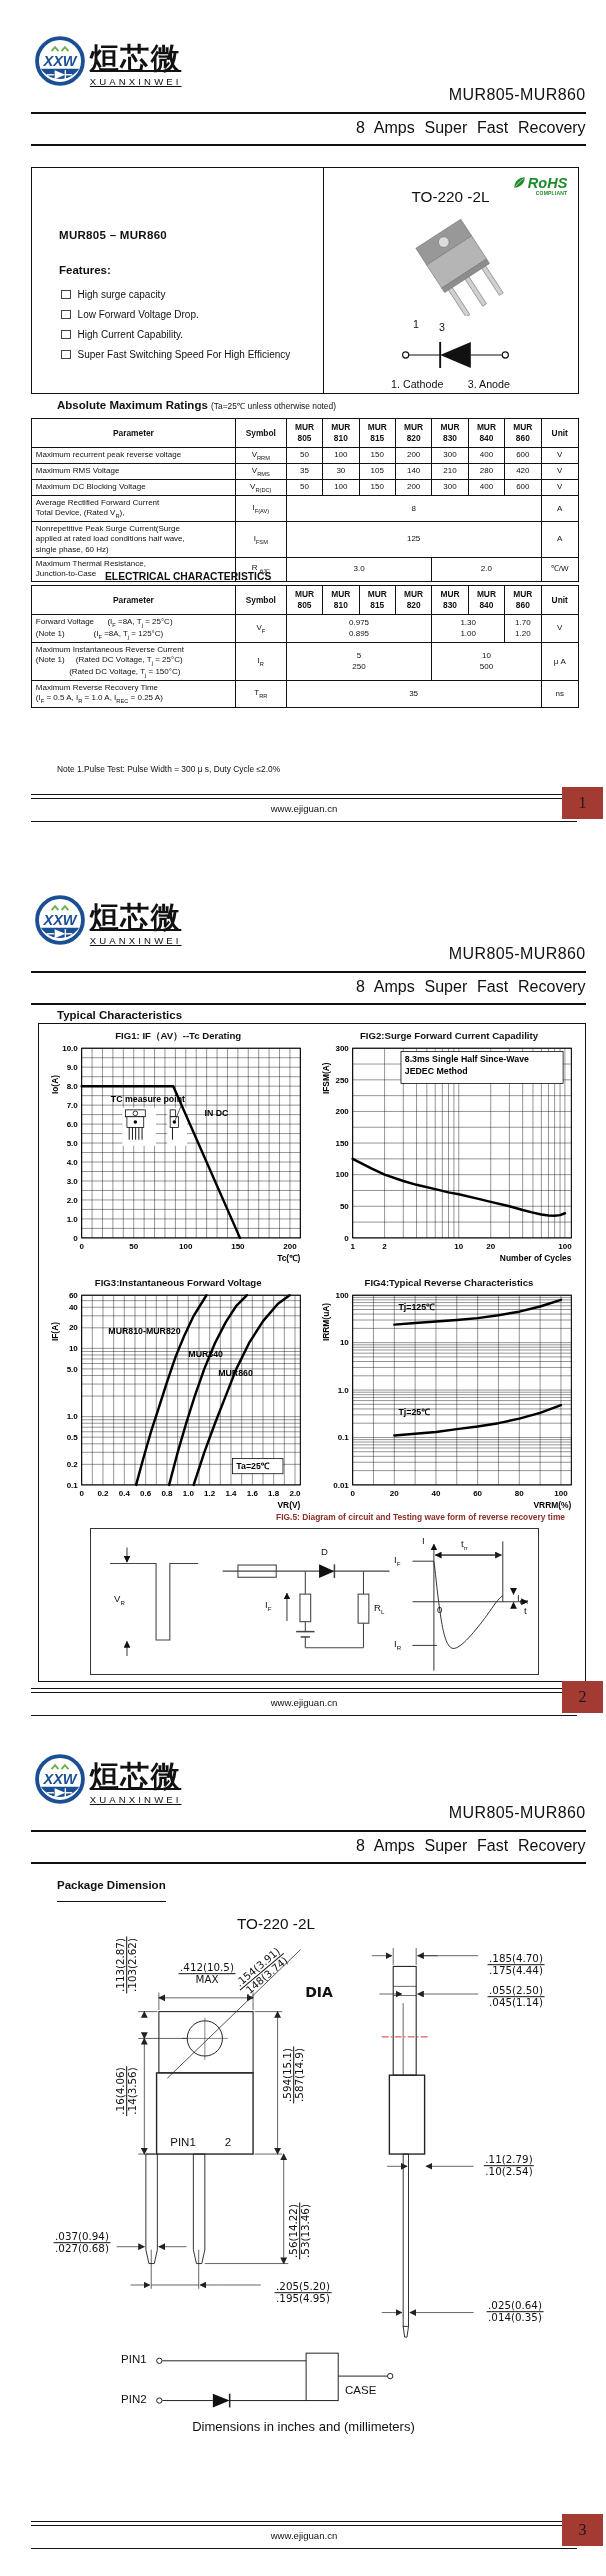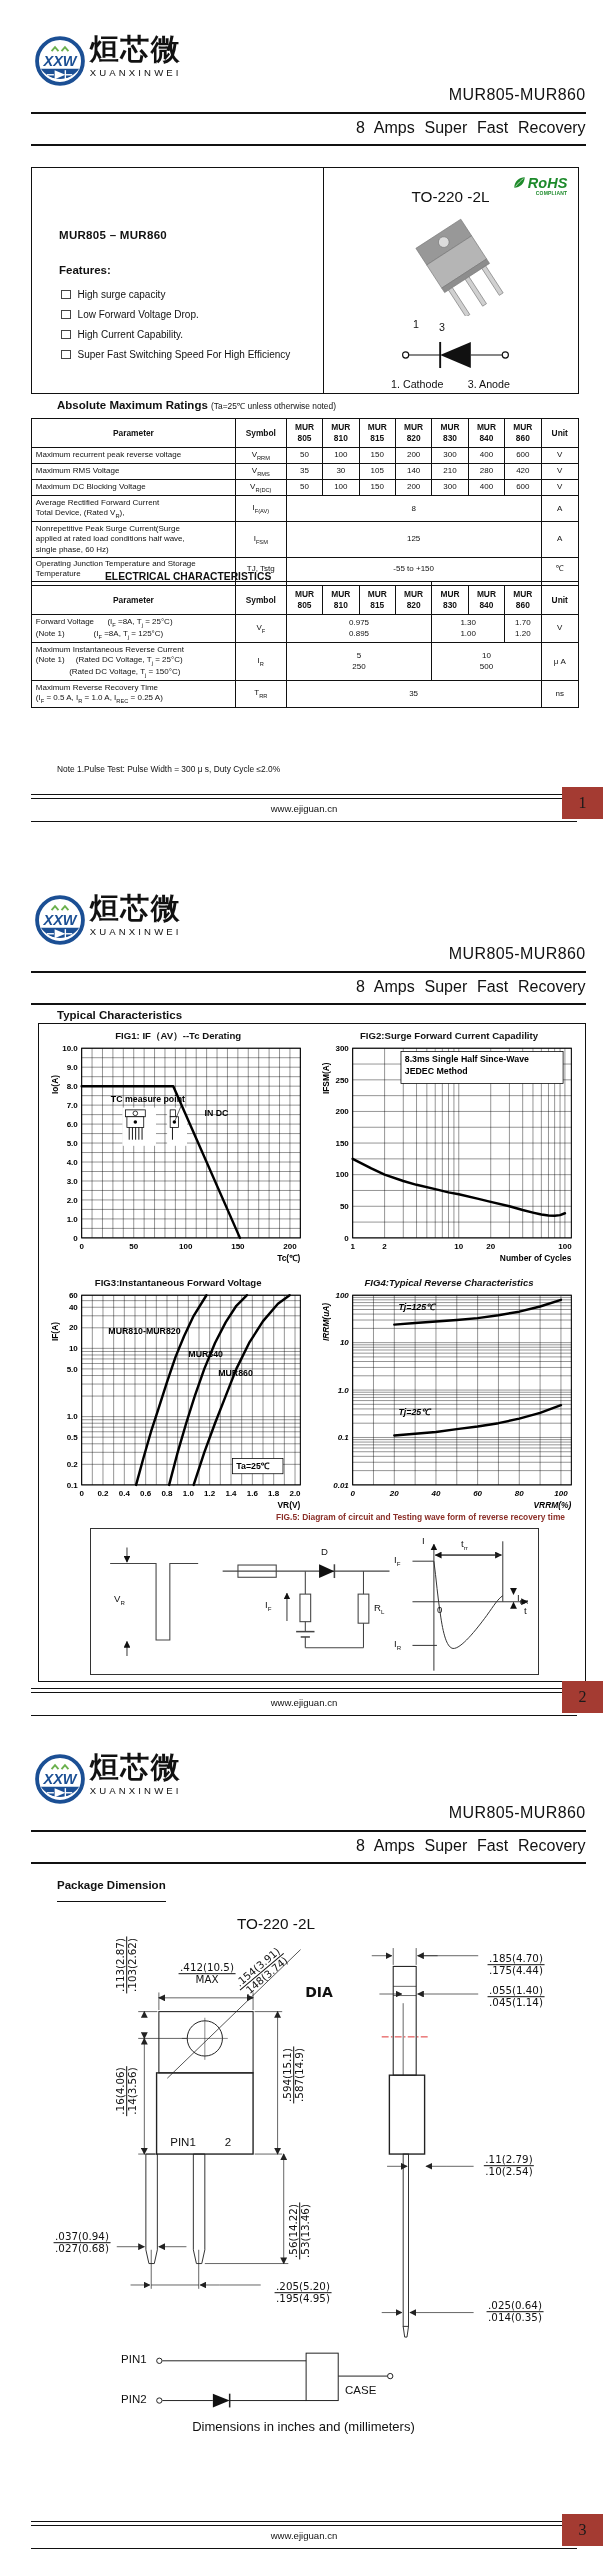--- a/index.html
+++ b/index.html
@@ -1,20 +1,20 @@
 <!DOCTYPE html>
 <html style="font-size:12.2px"><head>
 <meta charset="utf-8">
 <style>
   html,body{margin:0;padding:0;background:#fff;}
   body{width:607px;font-family:"Liberation Sans",sans-serif;color:#111;}
   .page{position:relative;width:607px;height:859px;background:#fff;overflow:hidden;}
   
   .hdr-slot{position:absolute;left:0;top:0;width:607px;height:161px;}
-  .hdr-logo{position:absolute;left:34px;top:35px;display:flex;align-items:flex-start;}
+  .hdr-logo{position:absolute;left:34px;top:35px;display:flex;align-items:flex-end;text-decoration:underline;}
   .logo-txt{margin-left:3.8px;}
   .logo-cjk{font-size:29px;font-weight:bold;letter-spacing:1.5px;line-height:1;font-family:"DejaVu Sans",sans-serif;}
   .logo-sub{font-size:9.6px;letter-spacing:3.1px;margin-top:3.1px;}
   .hdr-part{position:absolute;right:21.4px;top:86px;font-size:16px;letter-spacing:0.4px;}
   .hdr-rule1{position:absolute;left:31px;right:21.4px;top:112px;height:2.3px;background:#111;}
   .hdr-sub{position:absolute;right:21.4px;top:119px;font-size:16px;word-spacing:5.4px;}
   .hdr-rule2{position:absolute;left:31px;right:21.4px;top:144px;height:1.5px;background:#111;}
   
   .footer{position:absolute;left:31px;width:546px;height:46px;}
   .fp1{top:785px;} .fp2{top:820px;} .fp3{top:794px;}
@@ -47,21 +47,21 @@
   .dt th{font-size:8.4px;padding:3.1px 0.8px;}
   .dt td.param{text-align:left;padding-left:3.8px;}
   .dt sub{font-size:5.7px;}
   #t1{top:418px;} #t2{top:585px;}
   .note1{position:absolute;left:57px;top:764px;font-size:8.4px;}
   
   .tc-title{position:absolute;left:57px;top:150px;font-size:11.5px;font-weight:bold;}
   .tc-box{position:absolute;left:31px;top:164px;width:546px;height:657px;border:1.1px solid #111;margin-left:7px;}
   .fig{position:absolute;width:260px;}
   .fig .ft{text-align:center;font-size:9.6px;font-weight:bold;height:12.2px;white-space:nowrap;}
-  #fg0{left:9.2px;top:6.1px;} #fg1{left:280px;top:6.1px;} #fg2{left:9.2px;top:253px;} #fg3{left:280px;top:253px;font-style:italic;}
+  #fg0{left:9.2px;top:6.1px;} #fg1{left:280px;top:6.1px;} #fg2{left:9.2px;top:253px;} #fg3{left:280px;top:253px;}
   .fig5cap{position:absolute;right:20px;top:488px;font-size:8.4px;font-weight:bold;color:#8b2f28;}
   .fig5{position:absolute;left:51px;top:504px;width:447px;height:145px;border:1.1px solid #333;}
   .f5l{position:absolute;font-size:9.6px;}
   .f5l sub{font-size:6.1px;}
   
   .pd-title{position:absolute;left:57px;top:161px;font-size:11.5px;font-weight:bold;border-bottom:1.5px solid #111;padding-bottom:10px;}
   .p3-pkg{position:absolute;left:31px;top:197px;width:490px;text-align:center;font-size:15.3px;}
   .pd-draw{position:absolute;left:31px;top:207px;width:546px;height:429px;}
   .pd-draw svg{position:absolute;left:0;top:0;}
   .dim{position:absolute;font-size:10.3px;line-height:1.1;text-align:center;white-space:nowrap;font-family:"DejaVu Sans",sans-serif;transform:translate(-50%,-50%);}
@@ -236,26 +236,20 @@
           <td class="param">Average Rectified Forward Current<br>Total Device, (Rated V<sub>R</sub>),</td>
           <td class="sym">I<sub>F(AV)</sub></td>
           <td colspan="7">8</td>
           <td class="unit">A</td>
         </tr>
         <tr>
           <td class="param">Nonrepetitive Peak Surge Current(Surge<br>applied at rated load conditions half wave,<br>single phase, 60 Hz)</td>
           <td class="sym">I<sub>FSM</sub></td>
           <td colspan="7">125</td>
           <td class="unit">A</td>
-        </tr>
-        <tr>
-          <td class="param">Operating Junction Temperature and Storage<br>Temperature</td>
-          <td class="sym">TJ, Tstg</td>
-          <td colspan="7">-55 to +150</td>
-          <td class="unit">℃</td>
         </tr>
         <tr>
           <td class="param">Maximum Thermal Resistance,<br>Junction-to-Case</td>
           <td class="sym">R <sub>θJC</sub></td>
           <td colspan="4">3.0</td>
           <td colspan="3">2.0</td>
           <td class="unit">℃/W</td>
         </tr>
       </tbody>
     </table>
@@ -837,21 +831,21 @@
       </div>
     <div class="dim" style="left:272px;top:368px">
         <span class="t">.205(5.20)</span>
         <span class="b">.195(4.95)</span>
       </div>
     <div class="dim" style="left:485px;top:40px">
         <span class="t">.185(4.70)</span>
         <span class="b">.175(4.44)</span>
       </div>
     <div class="dim" style="left:485px;top:72px">
-        <span class="t">.055(1.40)</span>
+        <span class="t">.055(2.50)</span>
         <span class="b">.045(1.14)</span>
       </div>
     <div class="dim" style="left:478px;top:241px">
         <span class="t">.11(2.79)</span>
         <span class="b">.10(2.54)</span>
       </div>
     <div class="dim" style="left:484px;top:387px">
         <span class="t">.025(0.64)</span>
         <span class="b">.014(0.35)</span>
       </div>

